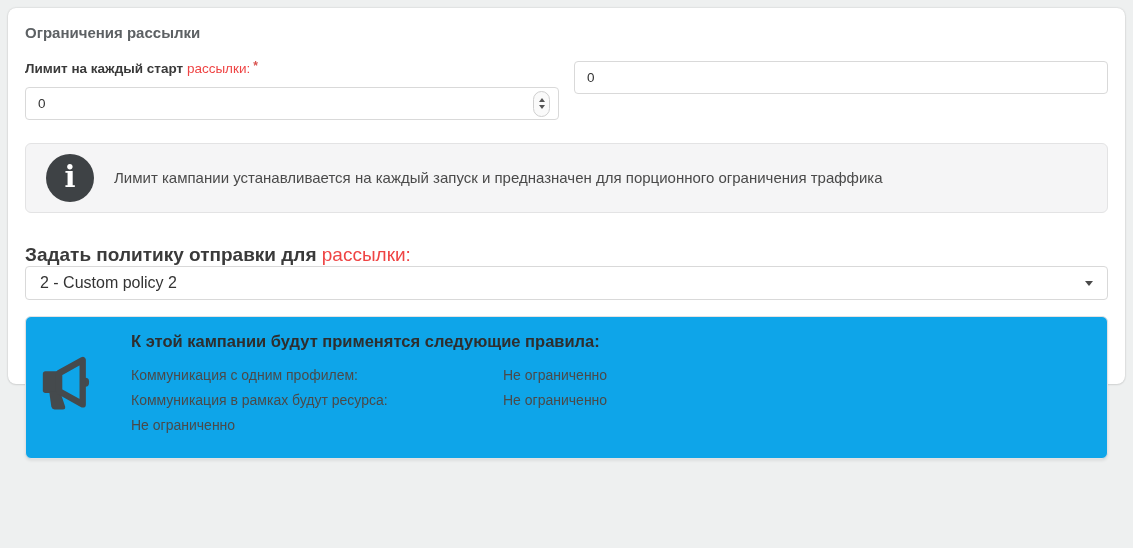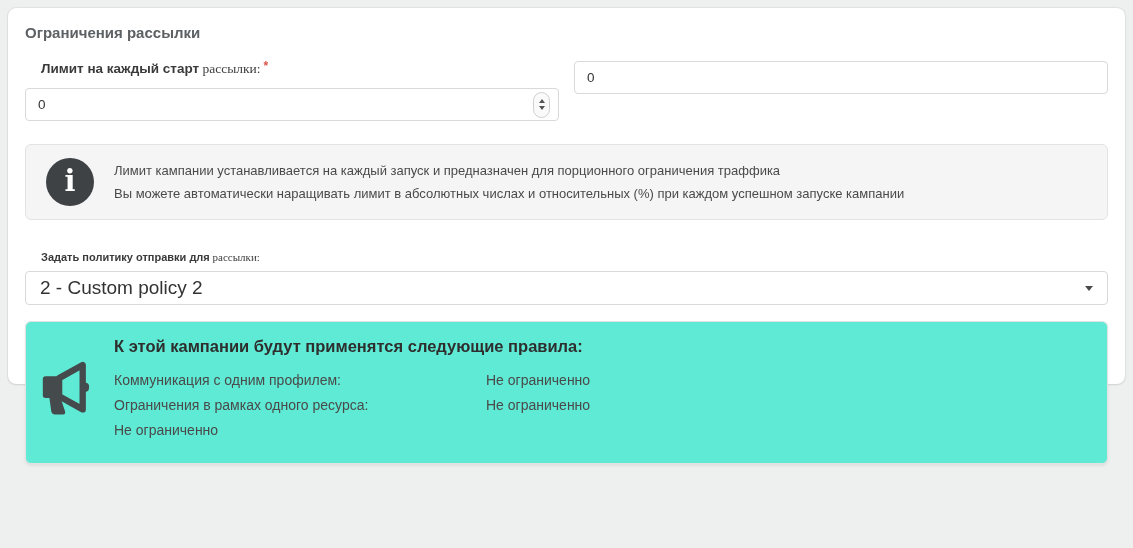--- a/index.html
+++ b/index.html
@@ -25,22 +25,22 @@
     margin: 2px 0 20px 0;
   }
   .fields-row { display: flex; gap: 15px; }
   .field { flex: 1; min-width: 0; }
   .field-label {
     font-size: 13.5px;
     color: #3d3d3d;
     margin-bottom: 11px;
     white-space: nowrap;
   }
-  .lbl-bold { font-weight: 700; color: #3a3a3a; margin-left: 16px; }
-  .lbl-reg  { font-weight: 400; color: #404040; font-family: Liberation Serif, serif; }
+  .lbl-bold { font-weight: 700; color: #3a3a3a; }
+  .lbl-reg  { font-weight: 400; color: #ef4444; }
   .req {
     color: #d9534f;
     margin-left: 3px;
     font-size: 12px;
     position: relative; top: -3px;
     font-weight: 700;
   }
   .input-wrap { position: relative; }
   .text-input {
     width: 100%;
@@ -101,59 +101,60 @@
     color: #fff;
     display: flex; align-items: center; justify-content: center;
     font-family: "DejaVu Serif", serif;
     font-size: 29px;
     font-weight: 700;
     line-height: 1;
     padding-bottom: 2px;
   }
   .info-lines { flex: 1; padding-right: 8px; }
   .info-lines p {
-    margin: 8px 0;
-    font-size: 13px;
+    margin: 15px 0;
+    font-size: 15px;
     color: #4a4a4a;
   }
   .seg-link { color: #7b87d8; text-decoration: none; cursor: pointer; }
   .policy-label {
     margin-top: 31px;
-    font-size: 11px;
+    font-size: 19px;
     color: #3d3d3d;
   }
   .select-box {
-    margin-top: 8px;
+    margin-top: 0;
     height: 34px;
     border: 1px solid #d9d9d9;
     border-radius: 4px;
     background: #fff;
     display: flex;
     align-items: center;
     justify-content: space-between;
     padding: 0 14px;
-    font-size: 19px;
+    font-size: 16px;
     color: #333;
     cursor: pointer;
     text-align: right;
   }
   .caret {
     width: 0; height: 0;
     border-left: 4.5px solid transparent;
     border-right: 4.5px solid transparent;
     border-top: 5px solid #4a4a4a;
   }
   .rules-box {
     margin-top: 16px;
-    background: #5eead4;
+    background: #0ea5e9;
     border: 1px solid #e2e2e3;
     border-radius: 6px;
     box-shadow: 0 2px 3px rgba(0,0,0,.07);
     display: flex;
     padding: 13px 0 20px 0;
+    gap: 17px;
   }
   .rules-content { flex: 1; padding-right: 12px; }
   .rules-title {
     font-size: 16.5px;
     font-weight: 700;
     color: #2e2e2e;
     margin: 2px 0 12px 0;
   }
   .rule-row {
     display: flex;
@@ -191,21 +192,20 @@
       </div>
     </div>
   </div>
 
   <div class="info-box">
     <div class="icon-col">
       <div class="info-circle">i</div>
     </div>
     <div class="info-lines">
       <p>Лимит кампании устанавливается на каждый запуск и предназначен для порционного ограничения траффика</p>
-      <p>Вы можете автоматически наращивать лимит в абсолютных числах и относительных (%) при каждом успешном запуске кампании</p>
     </div>
   </div>
 
   <div class="policy-label">
     <span class="lbl-bold">Задать политику отправки для</span><span class="lbl-reg"> рассылки:</span>
   </div>
 
   <div class="select-box">
     <span>2 - Custom policy 2</span>
     <span class="caret"></span>
@@ -222,21 +222,21 @@
         <path d="M20 18 L46 3.5 L46 52.5 L20 38 Z" fill="none" stroke="#454a4d" stroke-width="7" stroke-linejoin="round"></path>
       </svg>
     </div>
     <div class="rules-content">
       <div class="rules-title">К этой кампании будут применятся следующие правила:</div>
       <div class="rule-row">
         <div class="rule-label">Коммуникация с одним профилем:</div>
         <div class="rule-value">Не ограниченно</div>
       </div>
       <div class="rule-row">
-        <div class="rule-label">Ограничения в рамках одного ресурса:</div>
+        <div class="rule-label">Коммуникация в рамках будут ресурса:</div>
         <div class="rule-value">Не ограниченно</div>
       </div>
       <div class="rule-row">
         <div class="rule-value">Не ограниченно</div>
       </div>
     </div>
   </div>
 
 </div>
 

